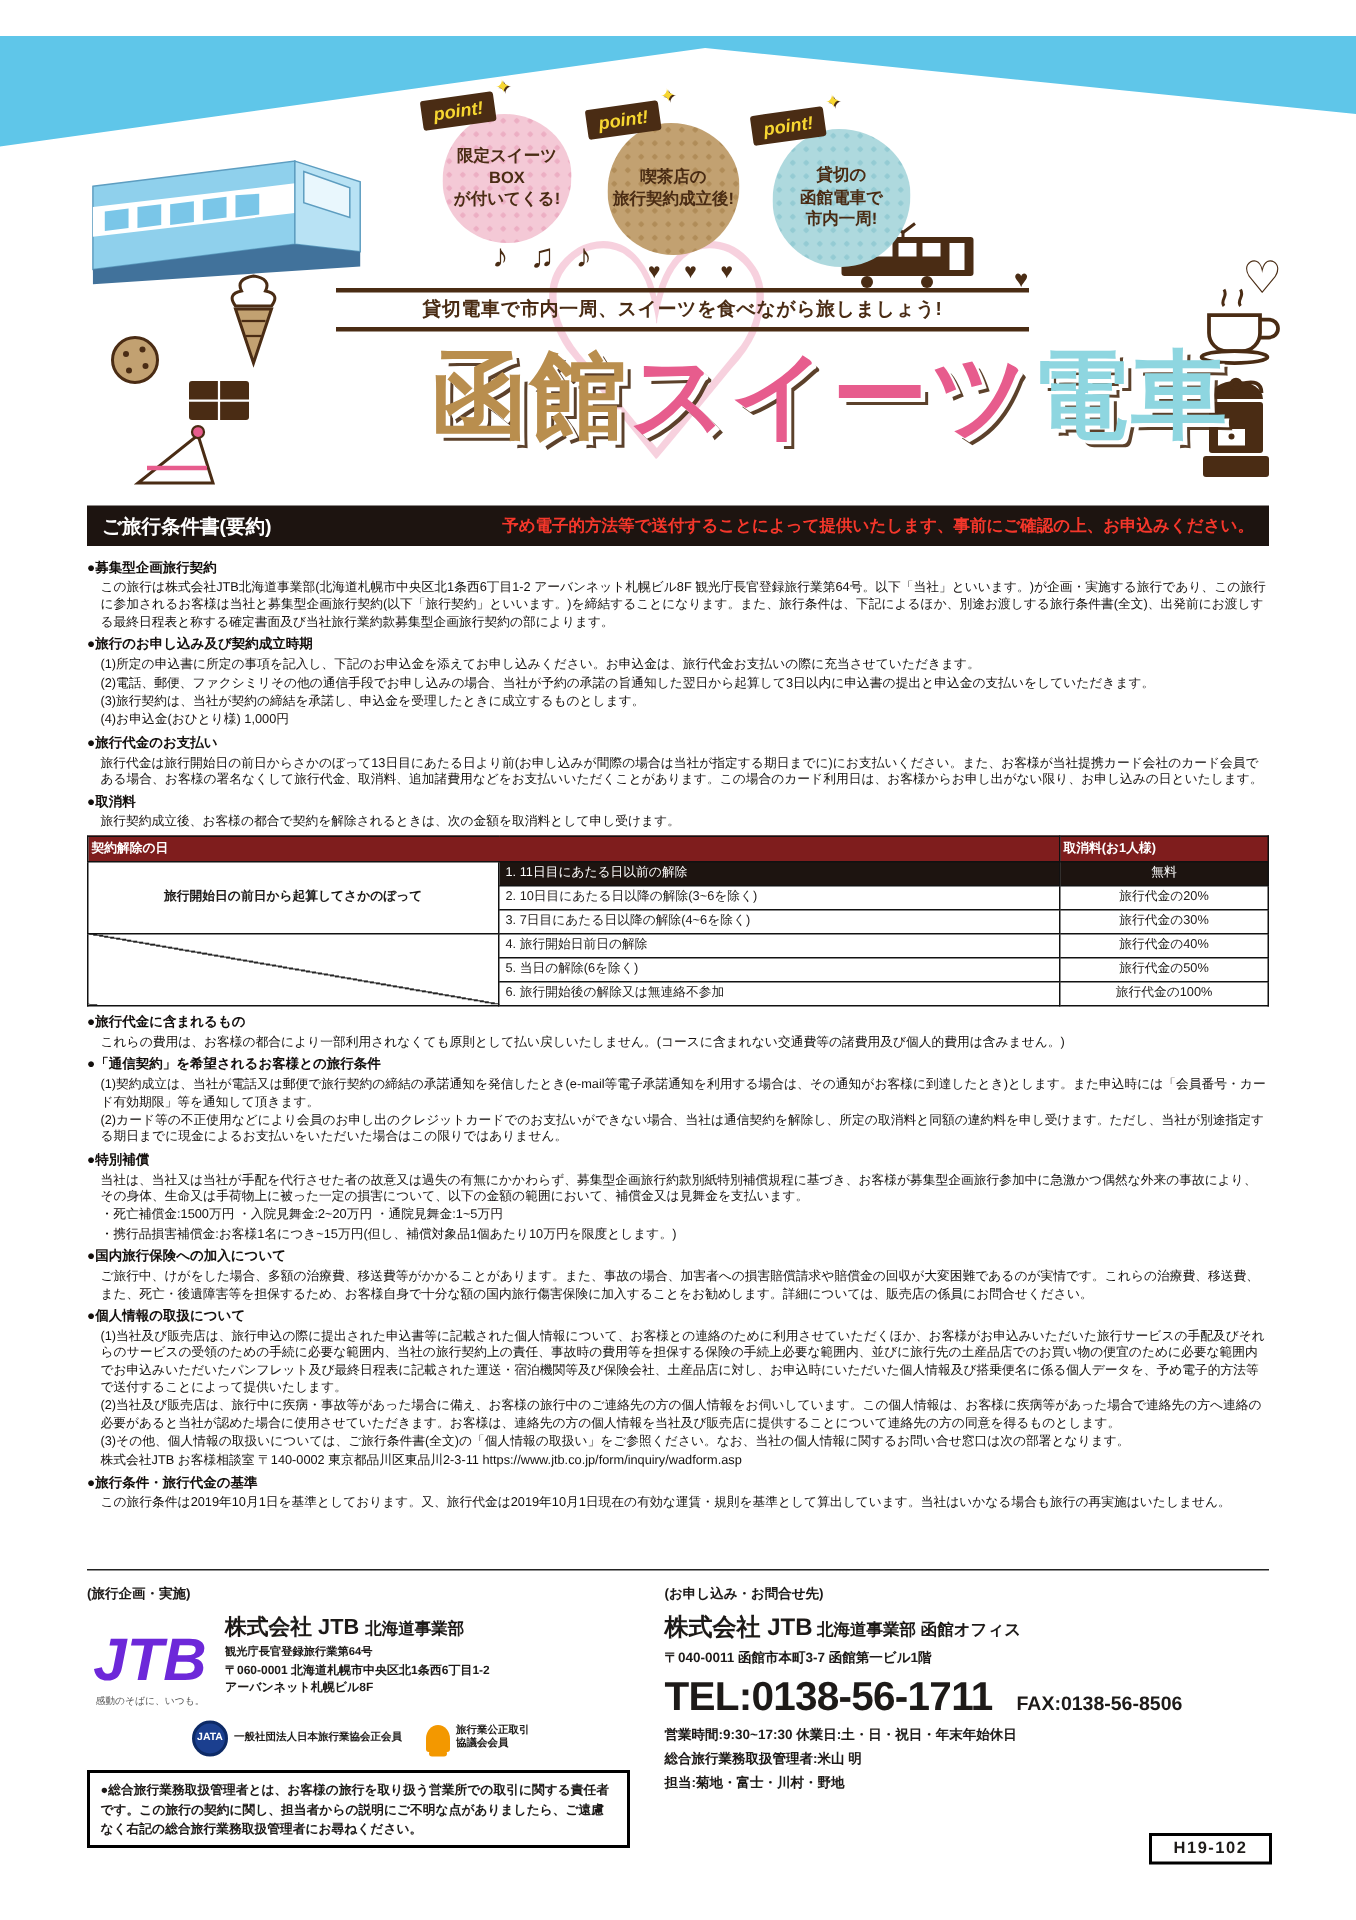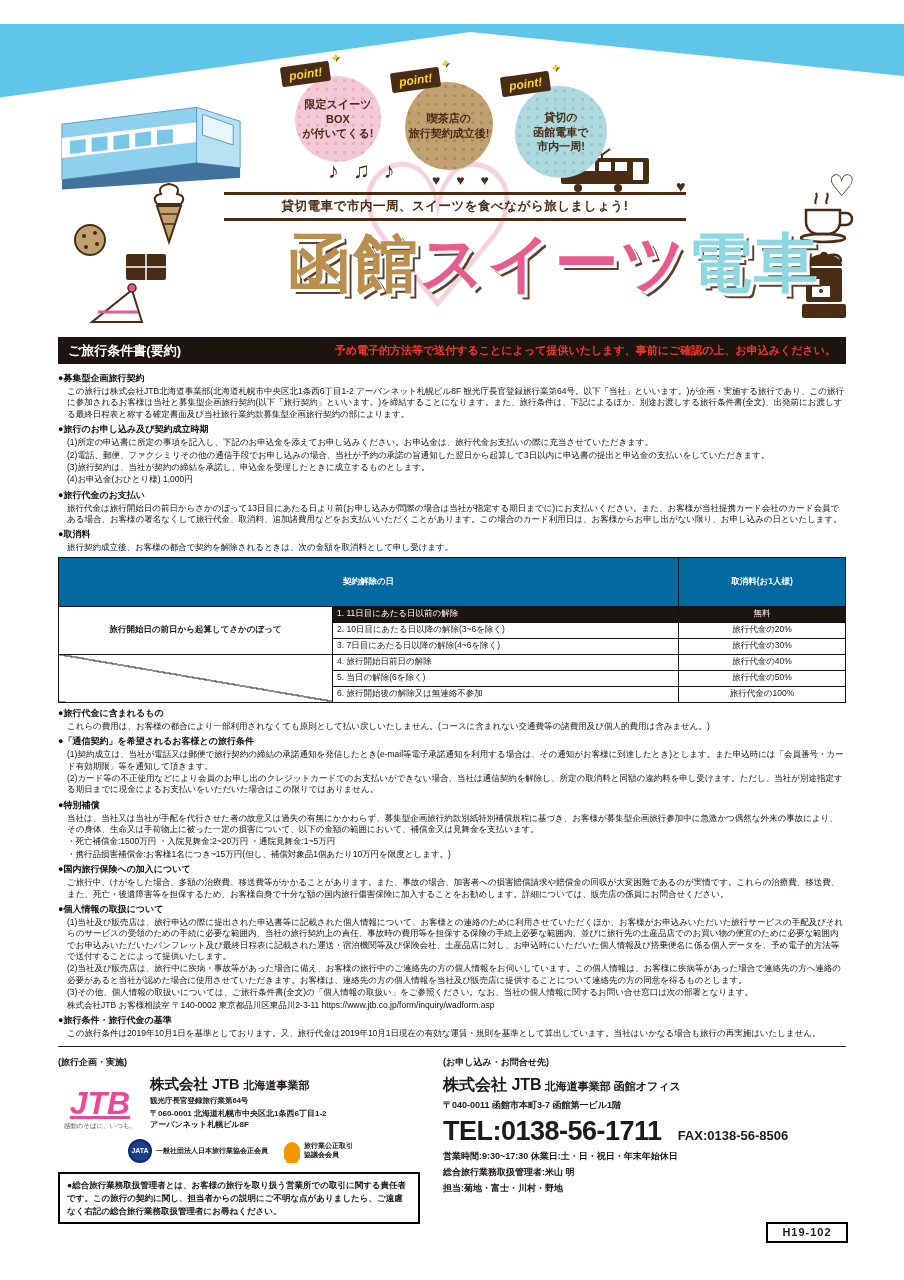--- a/index.html
+++ b/index.html
@@ -55,33 +55,33 @@
             display:flex;align-items:center;box-sizing:border-box;padding:0 10px;z-index:2;}
   .cond-bar .bar-title{color:#fff;font-weight:bold;font-size:13px;}
   .cond-bar .bar-note{color:#f5372b;font-weight:bold;font-size:11px;margin-left:auto;}
 
   
   .cond-body{position:absolute;left:58px;top:369px;width:788px;height:674px;overflow:hidden;z-index:2;}
   .sec-h{font-size:9px;font-weight:bold;margin:3px 0 1px;color:#14100e;}
   .sec-p{font-size:8.5px;margin:0 0 1px;padding-left:9px;line-height:1.34;color:#14100e;}
   table.cancel{width:100%;border-collapse:collapse;margin:3px 0 4px;}
   table.cancel th,table.cancel td{border:1px solid #111;font-size:8.5px;padding:1.5px 4px;}
-  table.cancel th{background:#0369a1;color:#fff;font-weight:bold;text-align:center;padding:18px;}
+  table.cancel th{background:#7f1d1d;color:#fff;font-weight:bold;text-align:left;padding:2px;}
   table.cancel td.side{width:265px;text-align:center;font-weight:bold;}
   table.cancel td.fee{width:130px;text-align:center;}
   table.cancel td.inv{background:#1d1410;color:#fff;}
   table.cancel td.diag{background:linear-gradient(to top right,transparent 49.4%,#222 49.4%,#222 50.6%,transparent 50.6%);}
 
   
   .foot-rule{position:absolute;left:58px;top:1046px;width:788px;border-top:1.5px solid #222;}
   .foot-left{position:absolute;left:58px;top:1056px;width:368px;}
   .foot-label{font-size:9px;font-weight:bold;margin-bottom:6px;}
   .logo-row{display:flex;align-items:flex-start;}
   .jtb-logo{width:84px;text-align:center;margin-top:12px;}
-  .jtb-logo .jtb{color:#ec4899;font-weight:bold;font-style:italic;font-size:32px;line-height:1;text-decoration:underline;}
+  .jtb-logo .jtb{color:#6d28d9;font-weight:bold;font-style:italic;font-size:40px;line-height:1;}
   .jtb-logo .tag{font-size:6.5px;color:#555;margin-top:3px;}
   .co-block{margin-left:8px;}
   .co-name{font-size:14.5px;font-weight:bold;}
   .co-name small{font-size:11px;}
   .co-lic{font-size:7.5px;font-weight:bold;margin-top:2px;}
   .co-addr{font-size:8px;line-height:1.4;margin-top:2px;font-weight:bold;}
   .badges{display:flex;align-items:center;gap:16px;margin:8px 0 0 70px;}
   .badge{display:flex;align-items:center;gap:4px;font-size:7px;font-weight:bold;line-height:1.25;}
   .jata-circle{width:20px;height:20px;border-radius:50%;background:#1b3f8f;border:2px solid #0d2a66;
                color:#fff;display:flex;align-items:center;justify-content:center;font-size:7px;font-weight:bold;}

